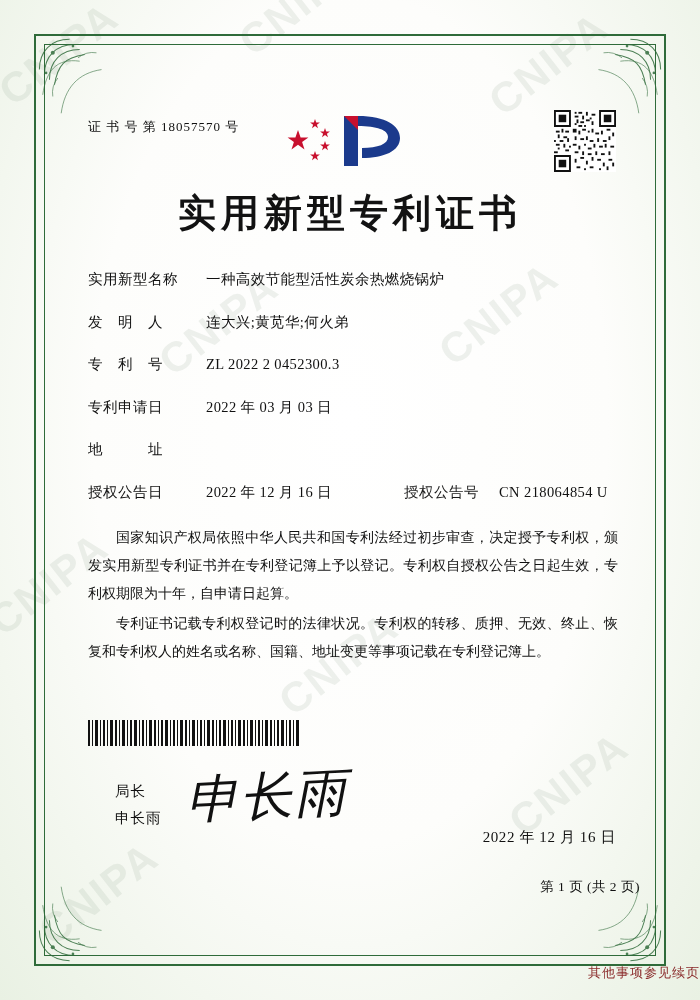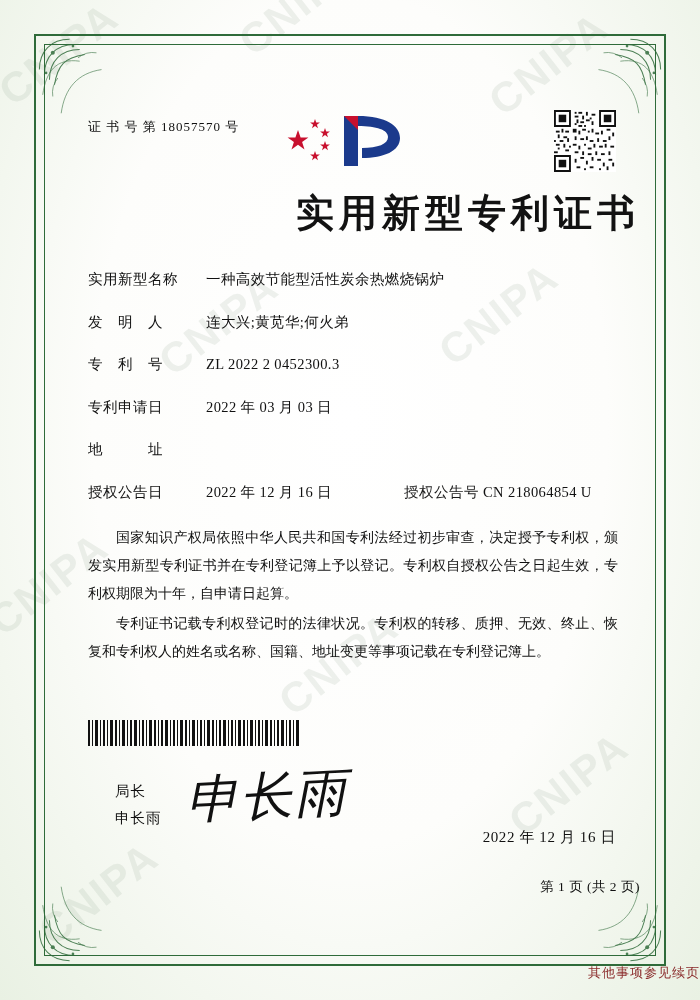--- a/index.html
+++ b/index.html
@@ -103,21 +103,21 @@
     height: 66px;
     display: flex;
     justify-content: center;
     align-items: center;
   }
 
   .title {
     position: absolute;
     left: 0; right: 0;
     top: 128px;
-    text-align: right;
+    text-align: center;
     font-size: 38px;
     font-weight: 700;
     letter-spacing: 5px;
     color: #121212;
     font-family: "DejaVu Serif", serif;
   }
 
   .fields {
     position: absolute;
     left: 28px;
@@ -141,21 +141,21 @@
     color: #111;
     letter-spacing: 0.4px;
   }
   .field-row.double .field-second {
     margin-left: 72px;
     display: flex;
     align-items: baseline;
   }
   .field-row.double .field-second .field-label2 {
     letter-spacing: 0.5px;
-    margin-right: 4px;
+    margin-right: 20px;
   }
 
   .paragraphs {
     position: absolute;
     left: 28px;
     right: 22px;
     top: 464px;
     font-size: 14px;
     line-height: 2;
     text-align: justify;

